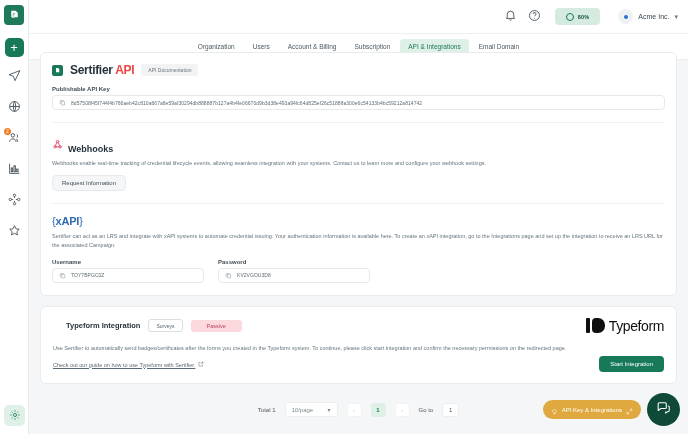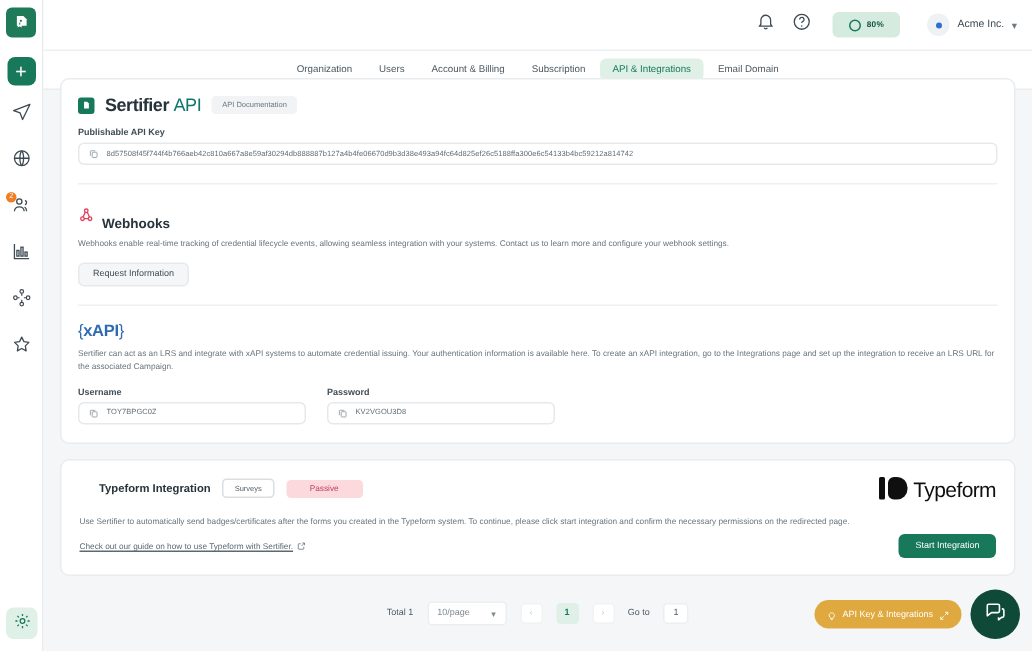--- a/index.html
+++ b/index.html
@@ -111,21 +111,21 @@
   }
   #card-api {
     margin-top: -8px; padding: 10px 11px 12px 11px; overflow: hidden;
   }
   .api-head { display: flex; align-items: center; gap: 7px; margin-bottom: 2px; }
   .api-head .logo-sq {
     width: 11px; height: 11px; background: #17795a; border-radius: 2px;
     display:flex;align-items:center;justify-content:center;
   }
   .api-head .ttl { font-size: 12px; font-weight: bold; color: #26333b; letter-spacing: -.3px; }
-  .api-head .ttl em { font-style: normal; font-weight: normal; color: #0f766e; }
+  .api-head .ttl em { font-style: normal; font-weight: bold; color: #ef4444; }
   .api-head .docbtn {
     background: #f1f3f4; border-radius: 3px; font-size: 5px; color: #6a777f;
     padding: 3px 7px; cursor: pointer;
   }
   .fld-label { font-size: 6px; color: #404d56; font-weight: bold; margin: 9px 0 3px; }
   .keybox {
     border: 1px solid #e5e9eb; border-radius: 4px; height: 15px;
     display: flex; align-items: center; gap: 5px; padding: 0 6px;
     background: #fff; cursor: pointer;
   }

